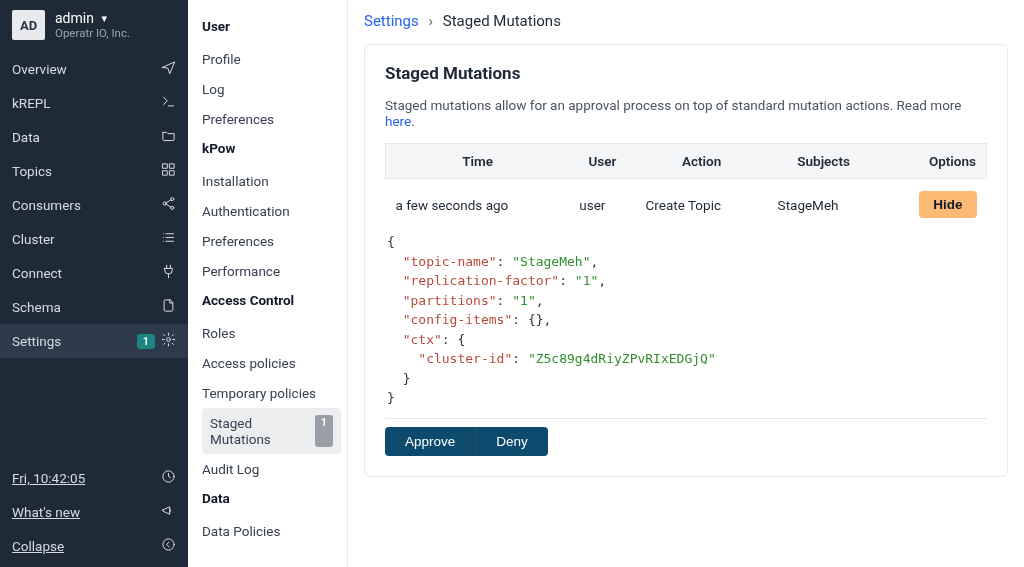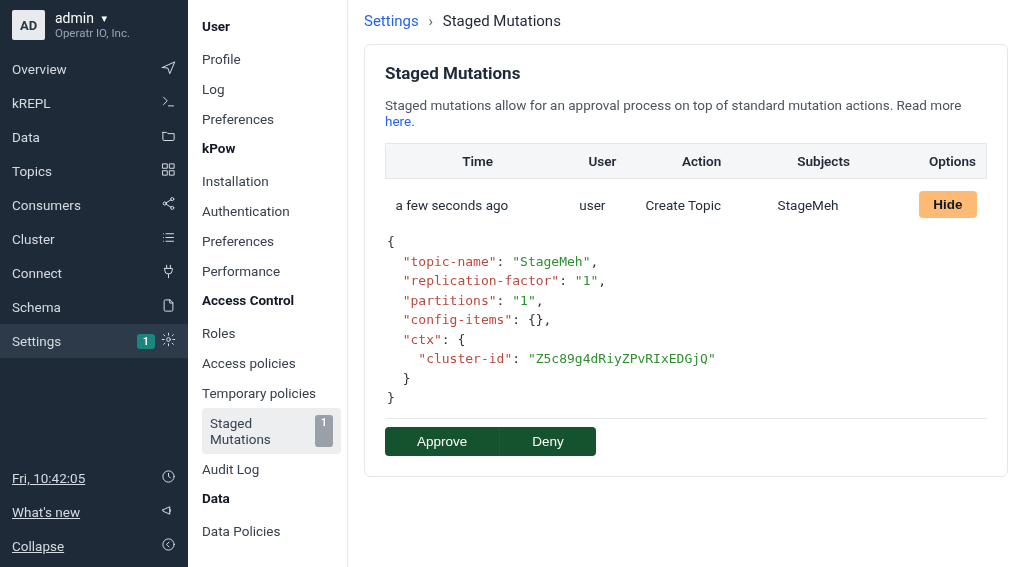--- a/index.html
+++ b/index.html
@@ -111,22 +111,22 @@
     font-size: 13px; line-height: 1.5;
     color:#333; padding: 2px 2px 10px 2px; margin-bottom: 8px;
     border-bottom:1px solid #e5e7eb;
     white-space: pre;
   }
   pre.code .k { color:#b94a3c; }  
   pre.code .s { color:#2f8f2f; }  
 
   .actions { display:flex; }
   .btn-primary {
-    background:#14532d; color:#fff; border:none;
-    padding: 7px 32px; font-size:13.5px; font-weight:500;
+    background:#0c4a6e; color:#fff; border:none;
+    padding: 7px 20px; font-size:13.5px; font-weight:500;
     cursor:pointer;
   }
   .btn-primary:first-child { border-top-left-radius:4px; border-bottom-left-radius:4px; }
   .btn-primary:last-child  { border-top-right-radius:4px; border-bottom-right-radius:4px; border-left:1px solid #3a4758;}
 </style>
 </head>
 <body>
 
 <div class="app">
 

